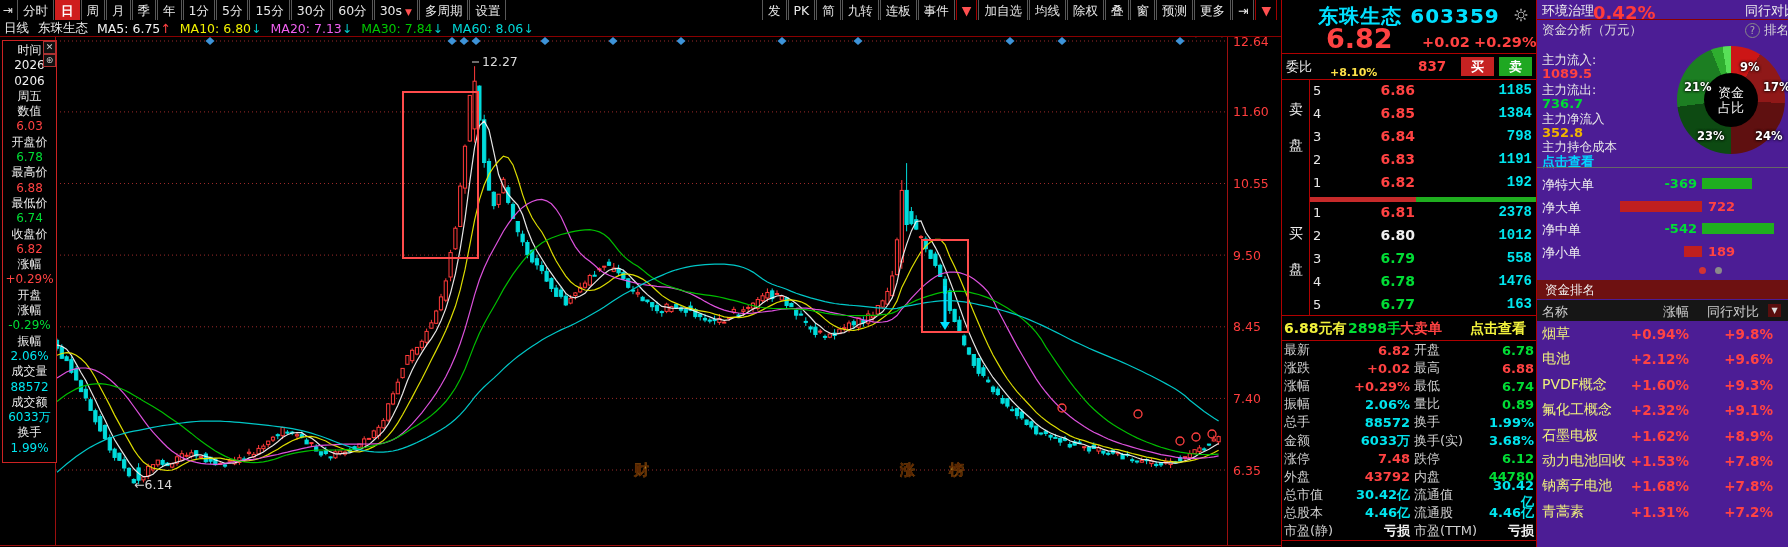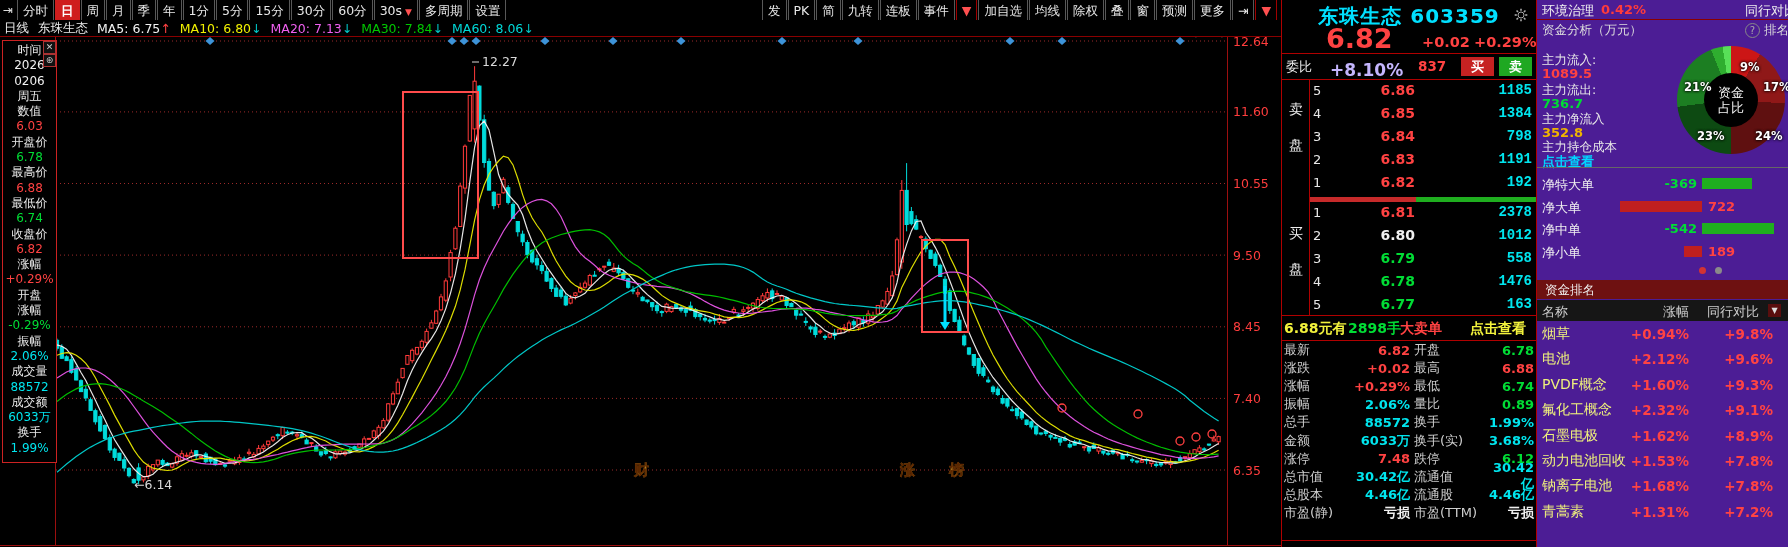--- a/index.html
+++ b/index.html
@@ -33,21 +33,21 @@
   .c-w{color:#f0f0f0;} .c-o{color:#f0b400;} .c-link{color:#00d5ff;text-decoration:underline;}
   
   #quote-panel{position:absolute;left:1281px;top:0;width:254px;height:547px;background:#000;border-left:1px solid #b00000;}
   #qp-title{position:absolute;left:0;top:3px;width:100%;text-align:center;color:#00e0ff;font-size:20px;font-weight:bold;letter-spacing:1px;white-space:nowrap;}
   #qp-gear{position:absolute;right:8px;top:7px;}
   #qp-price{position:absolute;left:44px;top:23px;font-size:27px;font-weight:bold;color:#ff4242;}
   #qp-chg{position:absolute;left:140px;top:34px;font-size:14.5px;font-weight:bold;color:#ff4242;}
   #qp-pct{position:absolute;left:192px;top:34px;font-size:14.5px;font-weight:bold;color:#ff4242;}
   #qp-weibi{position:absolute;left:0;top:53px;width:254px;height:25px;border-top:1px solid #b00000;border-bottom:1px solid #b00000;}
   #qp-weibi .wlab{position:absolute;left:4px;top:4px;color:#f0f0f0;font-size:13px;}
-  #qp-weibi .wval{position:absolute;left:48px;top:6px;color:#c4b5fd;font-size:17px;font-weight:bold;}
+  #qp-weibi .wval{position:absolute;left:48px;top:12px;color:#fde047;font-size:11px;font-weight:bold;}
   #qp-weibi .wcha{position:absolute;left:136px;top:4px;color:#ff4242;font-size:13.5px;font-weight:bold;}
   .btn-trade{position:absolute;top:3px;width:33px;height:19px;color:#fff;text-align:center;line-height:19px;font-size:13px;font-weight:bold;cursor:pointer;}
   #btn-buy{left:179px;background:#c62222;}
   #btn-sell{left:217px;background:#1fa822;}
   #qp-book{position:absolute;left:0;top:79px;width:254px;height:236px;}
   #qp-book .sidecol{position:absolute;left:0;top:0;width:27px;height:236px;border-right:1px solid #b00000;}
   .side-ch{position:absolute;left:7px;color:#eee;font-size:14px;}
   .book-row{position:absolute;left:28px;width:226px;height:22px;cursor:pointer;}
   .bk-lv{position:absolute;left:3px;top:2px;color:#e8e8e8;font-size:13px;}
   .bk-p{position:absolute;left:30px;top:1px;width:75px;text-align:right;font-size:14px;font-weight:bold;}
@@ -61,21 +61,21 @@
   #qp-stats{position:absolute;left:2px;top:341px;width:250px;}
   .st-row{display:flex;height:18.1px;align-items:center;font-size:13px;}
   .st-l{color:#cfcfcf;}
   .st-l1{width:52px;} .st-v1{width:74px;text-align:right;font-weight:bold;}
   .st-l2{width:72px;padding-left:4px;} .st-v2{flex:1;text-align:right;font-weight:bold;}
   #qp-bottom{position:absolute;left:0;top:540px;width:254px;height:0;border-top:1px solid #b00000;}
   
   #ana-panel{position:absolute;left:1536px;top:0;width:252px;height:547px;background:#4c1d95;border-left:1px solid #b00000;overflow:hidden;}
   #ana-head{position:absolute;left:0;top:0;width:252px;height:19px;border-bottom:1px solid #8a0000;}
   #ana-sector{position:absolute;left:5px;top:2px;color:#f0f0f0;font-size:13px;}
-  #ana-sector-chg{position:absolute;left:64px;top:2px;color:#ff3b3b;font-size:13px;font-weight:bold;}
+  #ana-sector-chg{position:absolute;left:56px;top:2px;color:#ff3b3b;font-size:18px;font-weight:bold;}
   #ana-compare{position:absolute;right:-8px;top:2px;color:#eee;font-size:13px;white-space:nowrap;cursor:pointer;}
   #ana-sub{position:absolute;left:5px;top:22px;color:#ddd;font-size:12.5px;}
   #ana-rank-link{position:absolute;right:0px;top:22px;color:#ddd;font-size:12.5px;cursor:pointer;white-space:nowrap;}
   #ana-rank-link .qm{display:inline-block;width:13px;height:13px;line-height:13px;border:1px solid #888;border-radius:50%;
       text-align:center;font-size:10px;color:#aaa;margin-right:4px;}
   .fund-label{position:absolute;left:5px;color:#e8e8e8;font-size:12.5px;white-space:nowrap;}
   .fund-value{position:absolute;left:5px;font-size:13px;font-weight:bold;}
   #donut{position:absolute;left:140px;top:46px;width:108px;height:108px;border-radius:50%;}
   #donut-hole{position:absolute;left:167px;top:73px;width:54px;height:54px;border-radius:50%;background:#000;
               display:flex;flex-direction:column;align-items:center;justify-content:center;}
@@ -865,20 +865,26 @@
           <span class="st-l st-l2">换手(实)</span>
           <span class="st-v2 c-c">3.68%</span>
         </div>
         <div class="st-row">
           <span class="st-l st-l1">涨停</span>
           <span class="st-v1 c-r">7.48</span>
           <span class="st-l st-l2">跌停</span>
           <span class="st-v2 c-g">6.12</span>
         </div>
         <div class="st-row">
+          <span class="st-l st-l1">外盘</span>
+          <span class="st-v1 c-r">43792</span>
+          <span class="st-l st-l2">内盘</span>
+          <span class="st-v2 c-g">44780</span>
+        </div>
+        <div class="st-row">
           <span class="st-l st-l1">总市值</span>
           <span class="st-v1 c-c">30.42亿</span>
           <span class="st-l st-l2">流通值</span>
           <span class="st-v2 c-c">30.42亿</span>
         </div>
         <div class="st-row">
           <span class="st-l st-l1">总股本</span>
           <span class="st-v1 c-c">4.46亿</span>
           <span class="st-l st-l2">流通股</span>
           <span class="st-v2 c-c">4.46亿</span>

